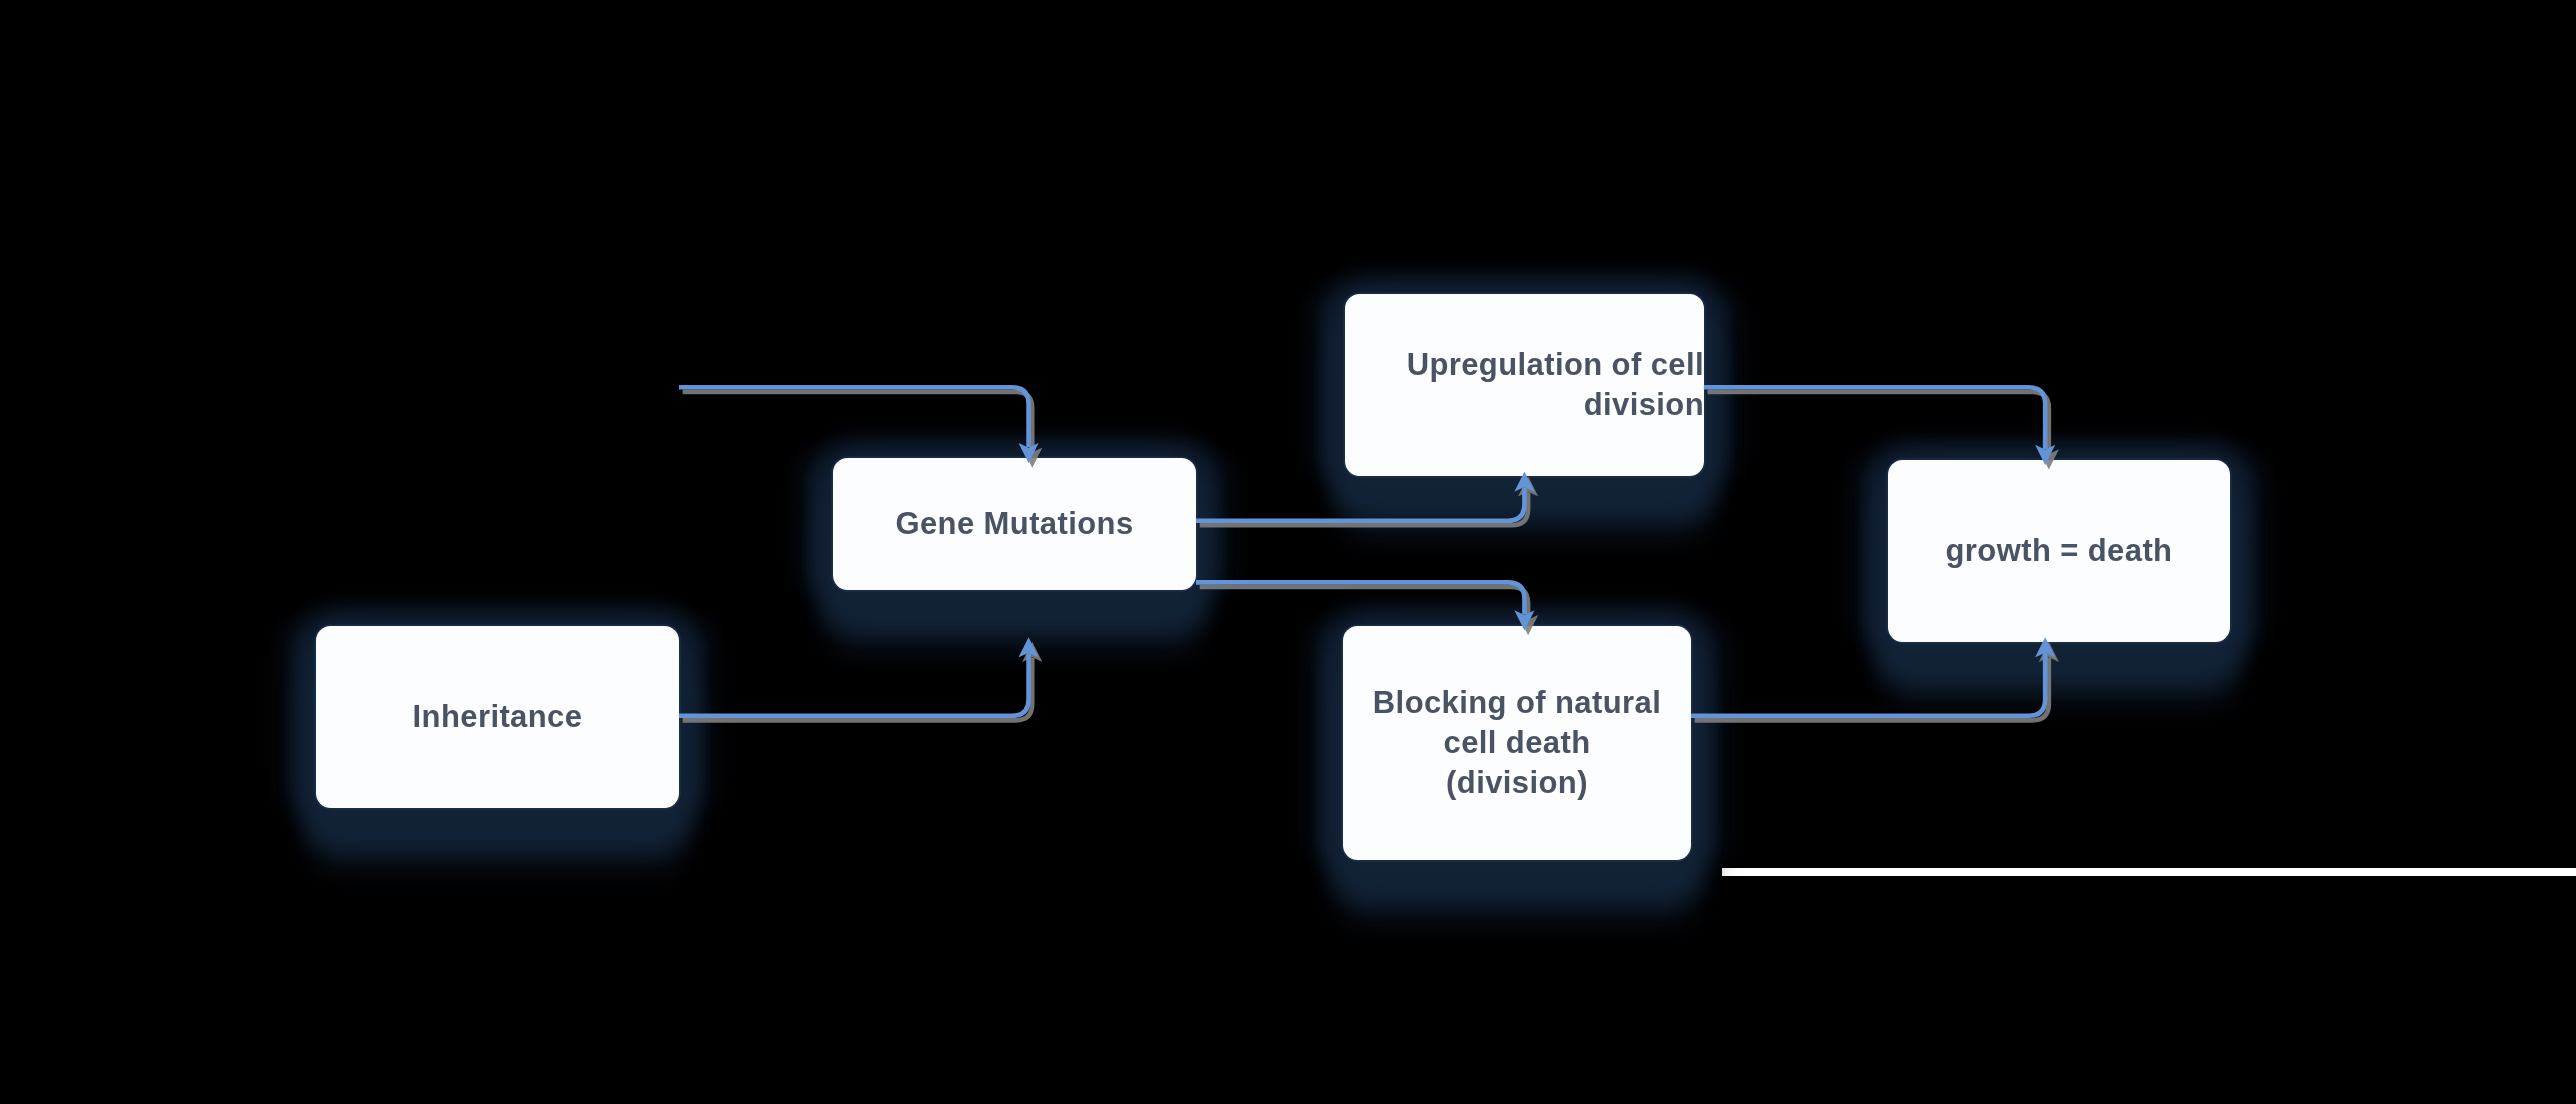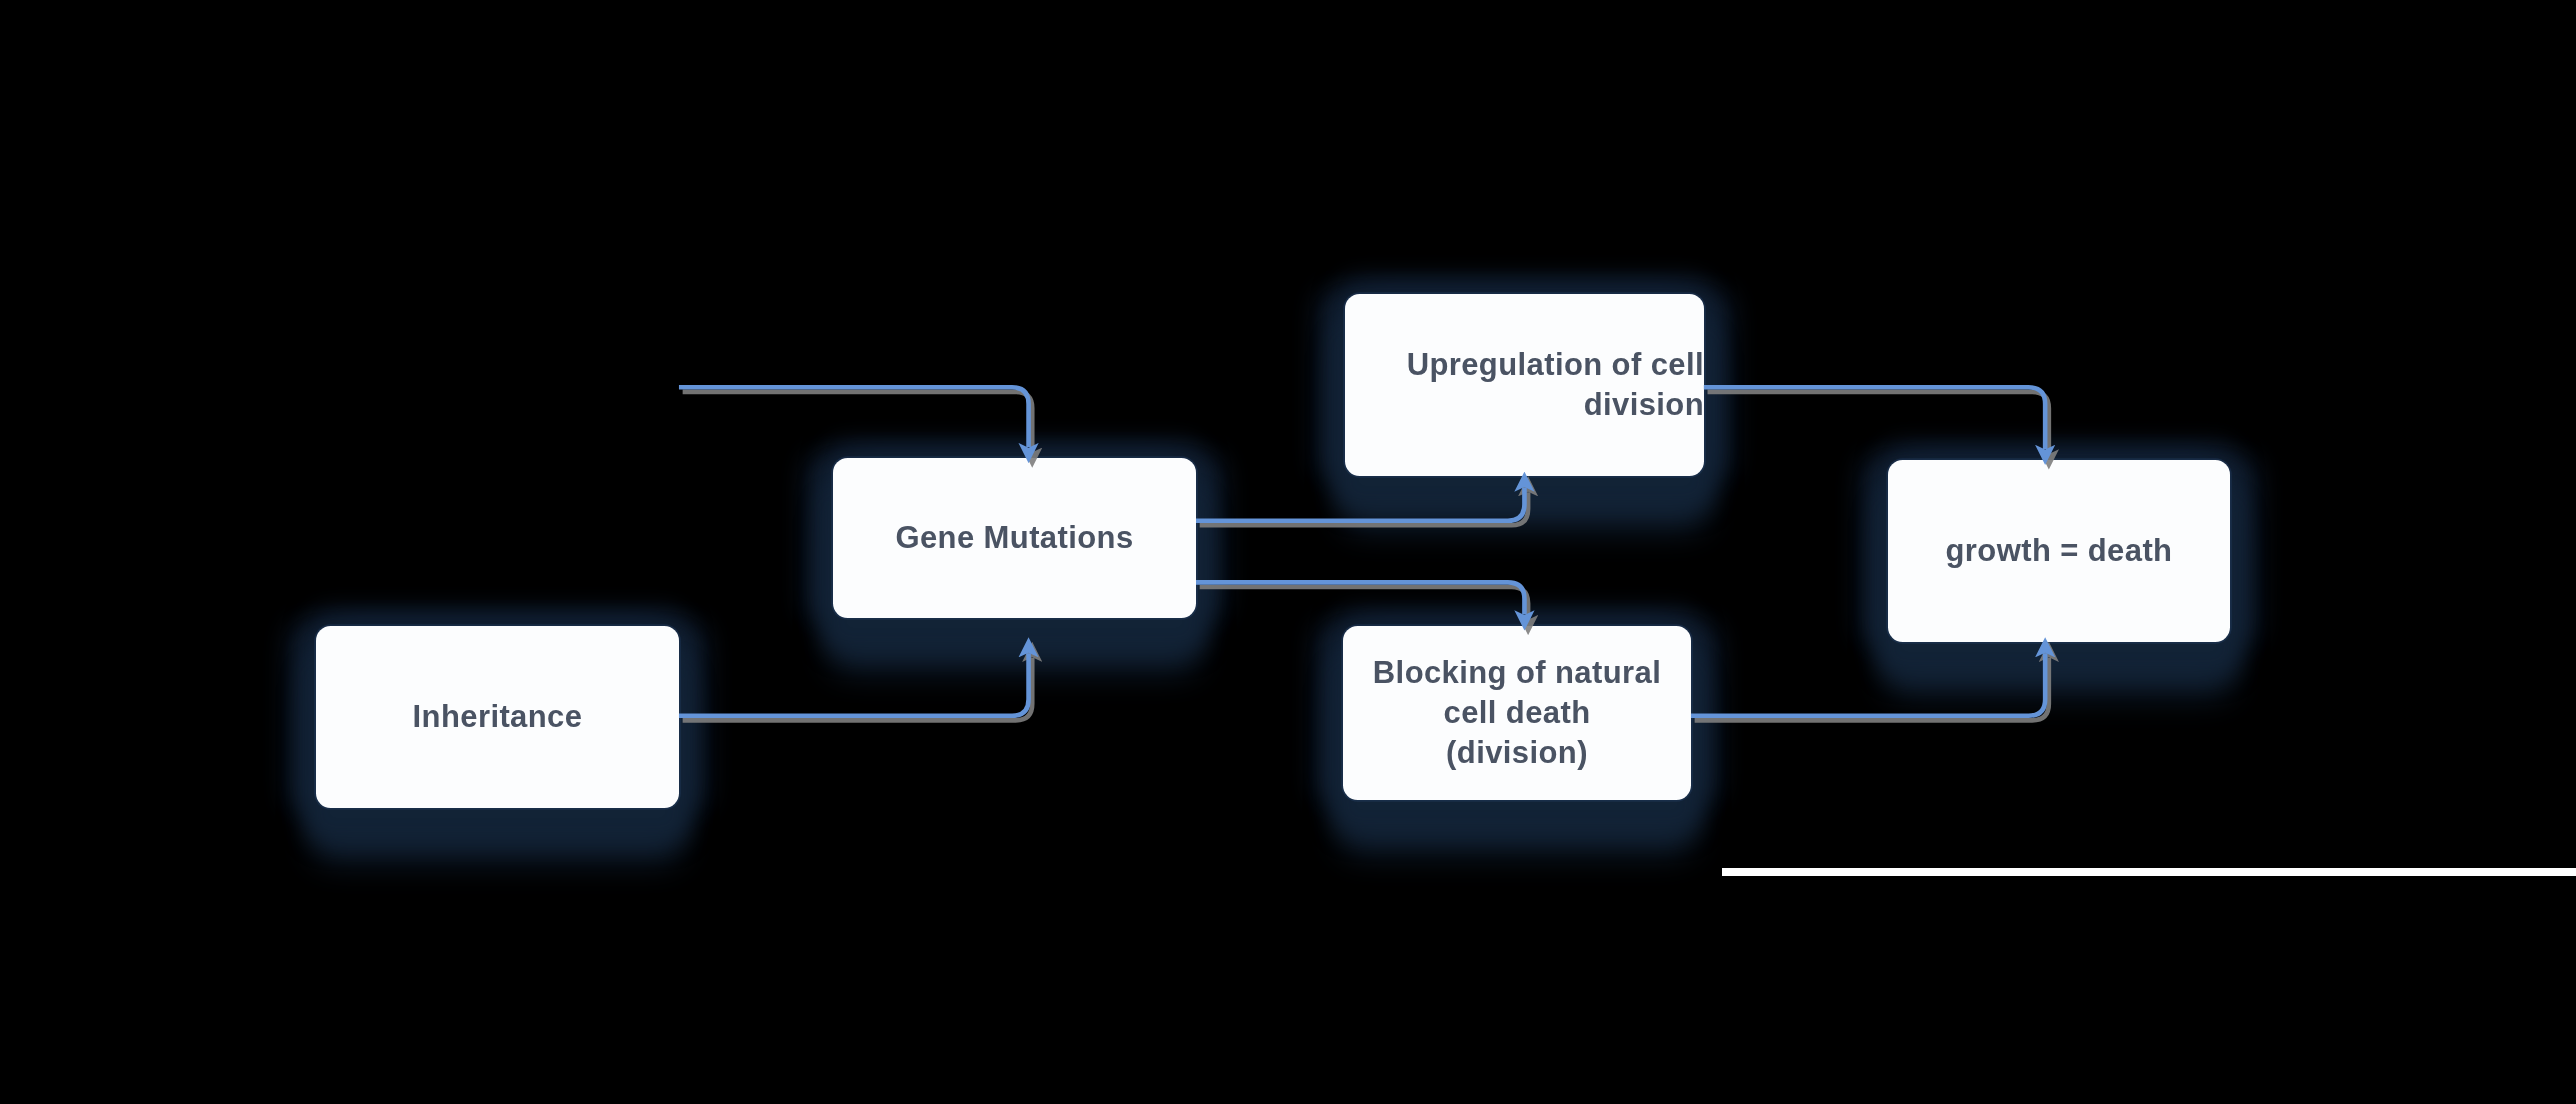--- a/index.html
+++ b/index.html
@@ -29,23 +29,23 @@
       0 0 0 1.8px rgba(40, 70, 110, 0.35),
       0 24px 22px 13px rgba(19, 35, 55, 0.97),
       0 52px 33px 1.8px rgba(19, 35, 55, 0.85),
       0 -9.2px 22px 8.3px rgba(19, 35, 55, 0.72),
       24px 0 26px 4.6px rgba(19, 35, 55, 0.72),
       -24px 0 26px 4.6px rgba(19, 35, 55, 0.72);
   }
   .label { width: 100%; }
   .n-carcinogens  { left: 316px;  top: 294px; width: 363px; height: 182px; }
   .n-inheritance  { left: 316px;  top: 626px; width: 363px; height: 182px; }
-  .n-gene         { left: 833px;  top: 458px; width: 363px; height: 160px; }
+  .n-gene         { left: 833px;  top: 458px; width: 363px; height: 132px; }
   .n-upregulation { left: 1345px; top: 294px; width: 359px; height: 182px; text-align: right; }
-  .n-blocking     { left: 1343px; top: 626px; width: 348px; height: 174px; }
+  .n-blocking     { left: 1343px; top: 626px; width: 348px; height: 234px; }
   .n-malignant    { left: 1888px; top: 460px; width: 342px; height: 182px; }
 
   .connectors {
     position: absolute;
     left: 0; top: 0;
     width: 2576px; height: 1104px;
     pointer-events: none;
   }
   .edge        { fill: none; stroke: #6494d8; stroke-width: 5; stroke-linejoin: round; }
   .edge-shadow { fill: none; stroke: #7f7f7f; stroke-width: 5; stroke-linejoin: round; opacity: 0.9; }

